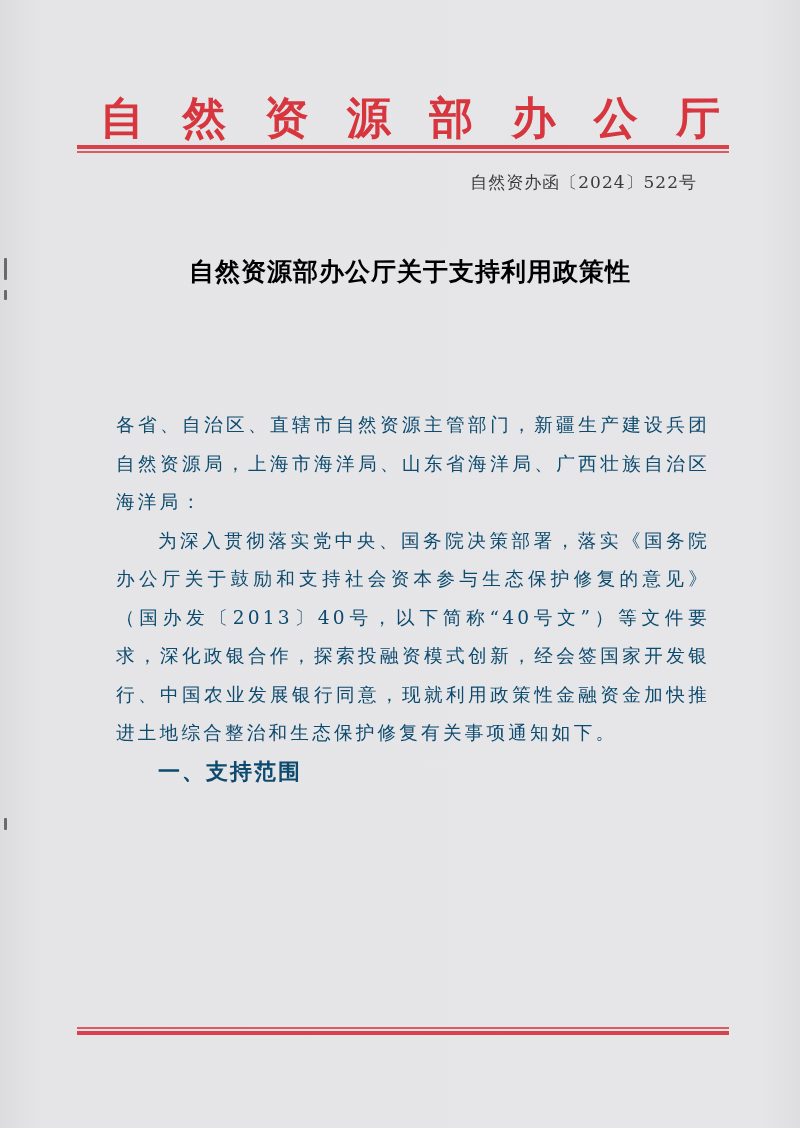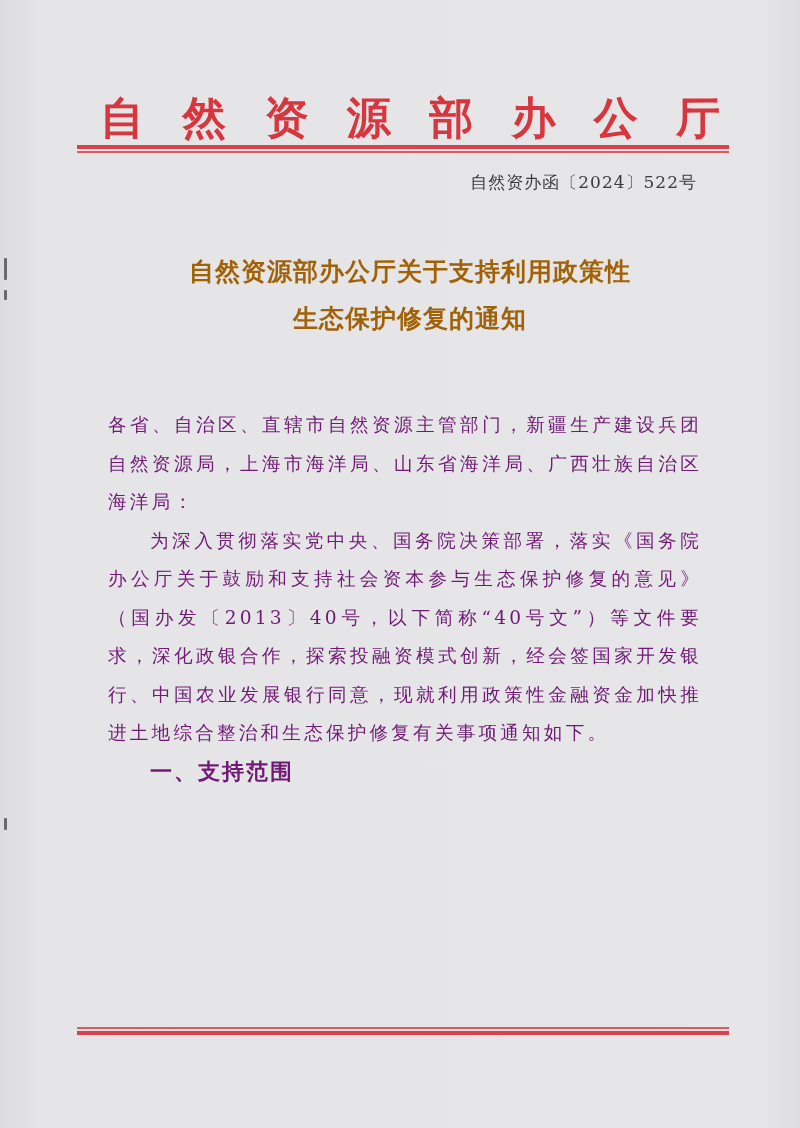--- a/index.html
+++ b/index.html
@@ -24,26 +24,26 @@
   .masthead span { display: block; }
   .red-thick { position: absolute; left: 77px; width: 652px; height: 4px; background: #d9424b; }
   .red-thin  { position: absolute; left: 77px; width: 652px; height: 1.5px; background: #de5a60; }
   .doc-number {
     position: absolute; right: 103px; top: 170px;
     font-size: 17px; letter-spacing: 1px; color: #3a3a3c; line-height: 24px;
   }
   .title {
     position: absolute; left: 100px; width: 620px; top: 248px;
     text-align: center; font-weight: bold; font-size: 25px; line-height: 47px;
-    color: #a16207; letter-spacing: 1px;
+    color: #000000; letter-spacing: 1px;
   }
   .title div { white-space: nowrap; }
   .body-text {
-    position: absolute; left: 108px; width: 594px;
-    font-size: 18.6px; line-height: 38.5px; letter-spacing: 3.2px; color: #701a75;
+    position: absolute; left: 116px; width: 594px;
+    font-size: 18.6px; line-height: 38.5px; letter-spacing: 3.2px; color: #0c4a6e;
     text-align: justify;
   }
   .p { margin: 0; }
   .indent { text-indent: 42px; }
   .section-heading { font-weight: bold; letter-spacing: 2px; font-family: "DejaVu Sans", "Liberation Sans", sans-serif; font-size: 22px; }
   .sub-heading { font-weight: bold; }
 </style>
 </head>
 <body>
 
@@ -63,21 +63,20 @@
   <span>厅</span>
 </div>
 
 <div class="red-thick" style="top:145px;"></div>
 <div class="red-thin" style="top:151px;"></div>
 
 <div class="doc-number">自然资办函〔2024〕522号</div>
 
 <div class="title">
   <div>自然资源部办公厅关于支持利用政策性</div>
-  <div>生态保护修复的通知</div>
 </div>
 
 <div class="body-text" style="top:406px;">
   <p class="p">各省、自治区、直辖市自然资源主管部门，新疆生产建设兵团自然资源局，上海市海洋局、山东省海洋局、广西壮族自治区海洋局：</p>
   <p class="p indent">为深入贯彻落实党中央、国务院决策部署，落实《国务院办公厅关于鼓励和支持社会资本参与生态保护修复的意见》（国办发〔2013〕40号，以下简称“40号文”）等文件要求，深化政银合作，探索投融资模式创新，经会签国家开发银行、中国农业发展银行同意，现就利用政策性金融资金加快推进土地综合整治和生态保护修复有关事项通知如下。</p>
   <p class="p indent section-heading">一、支持范围</p>
 </div>
 
 <div class="red-thin" style="top:1027px;"></div>
 <div class="red-thick" style="top:1031px;"></div>

